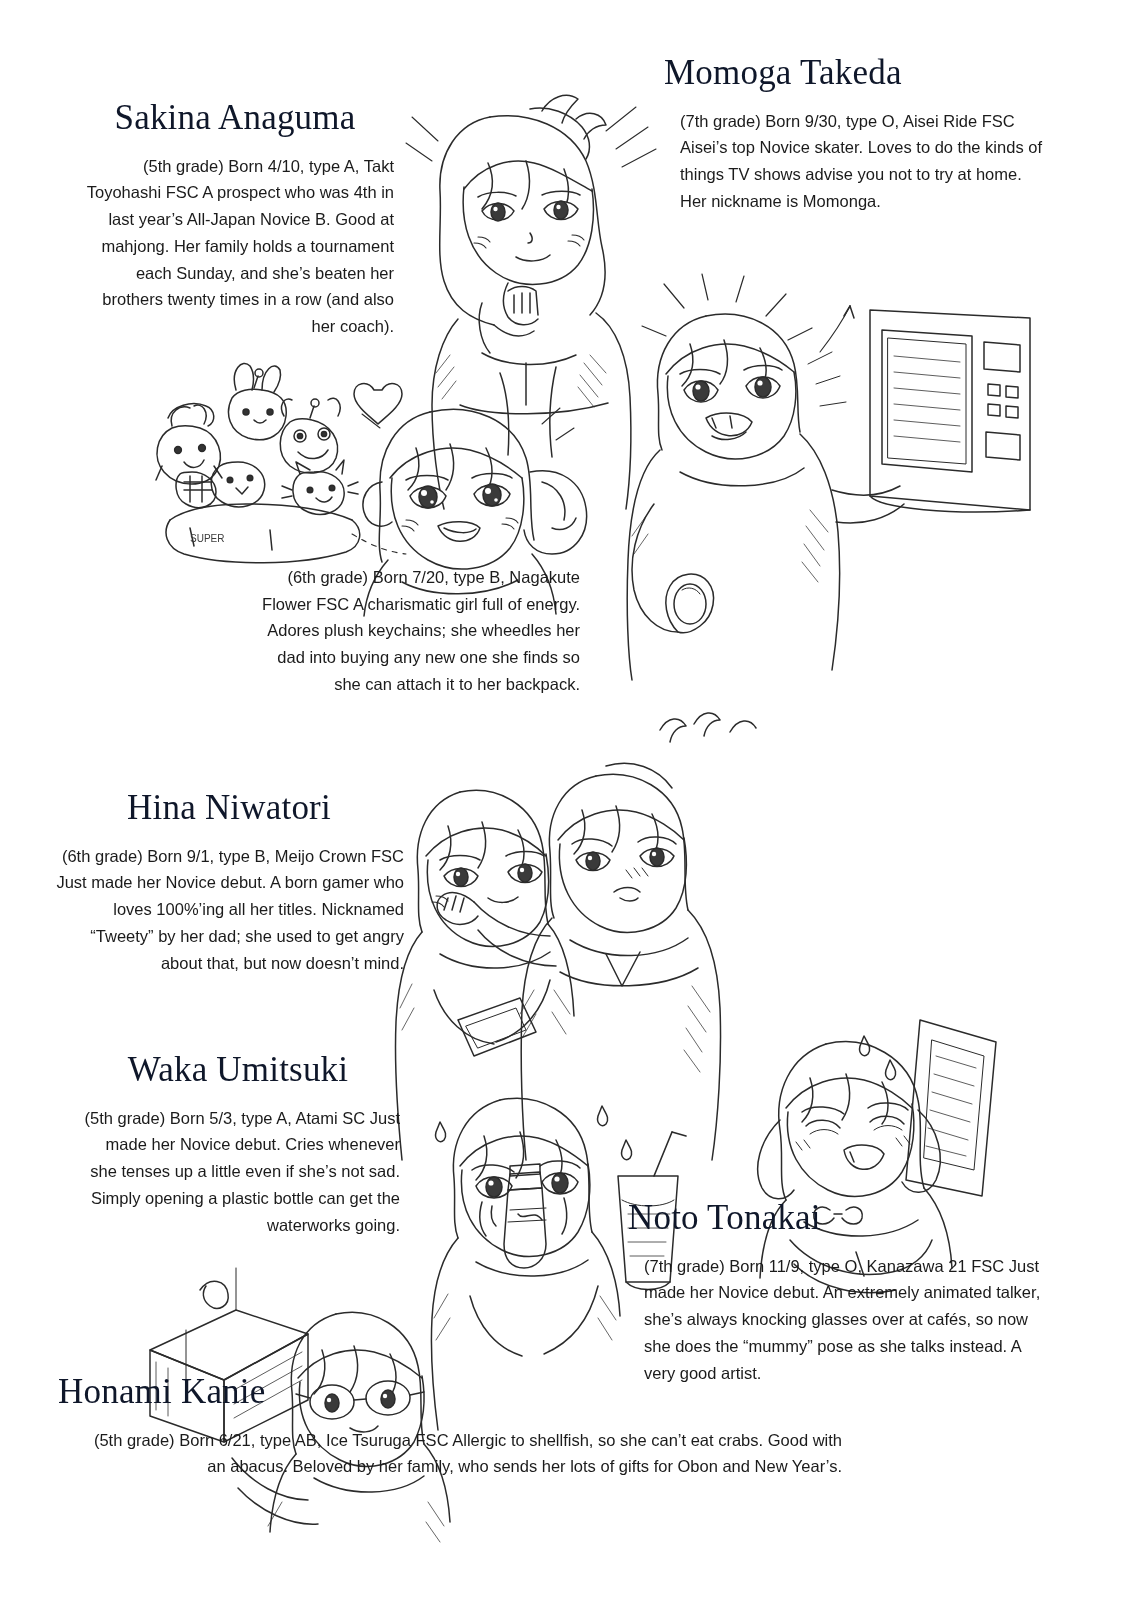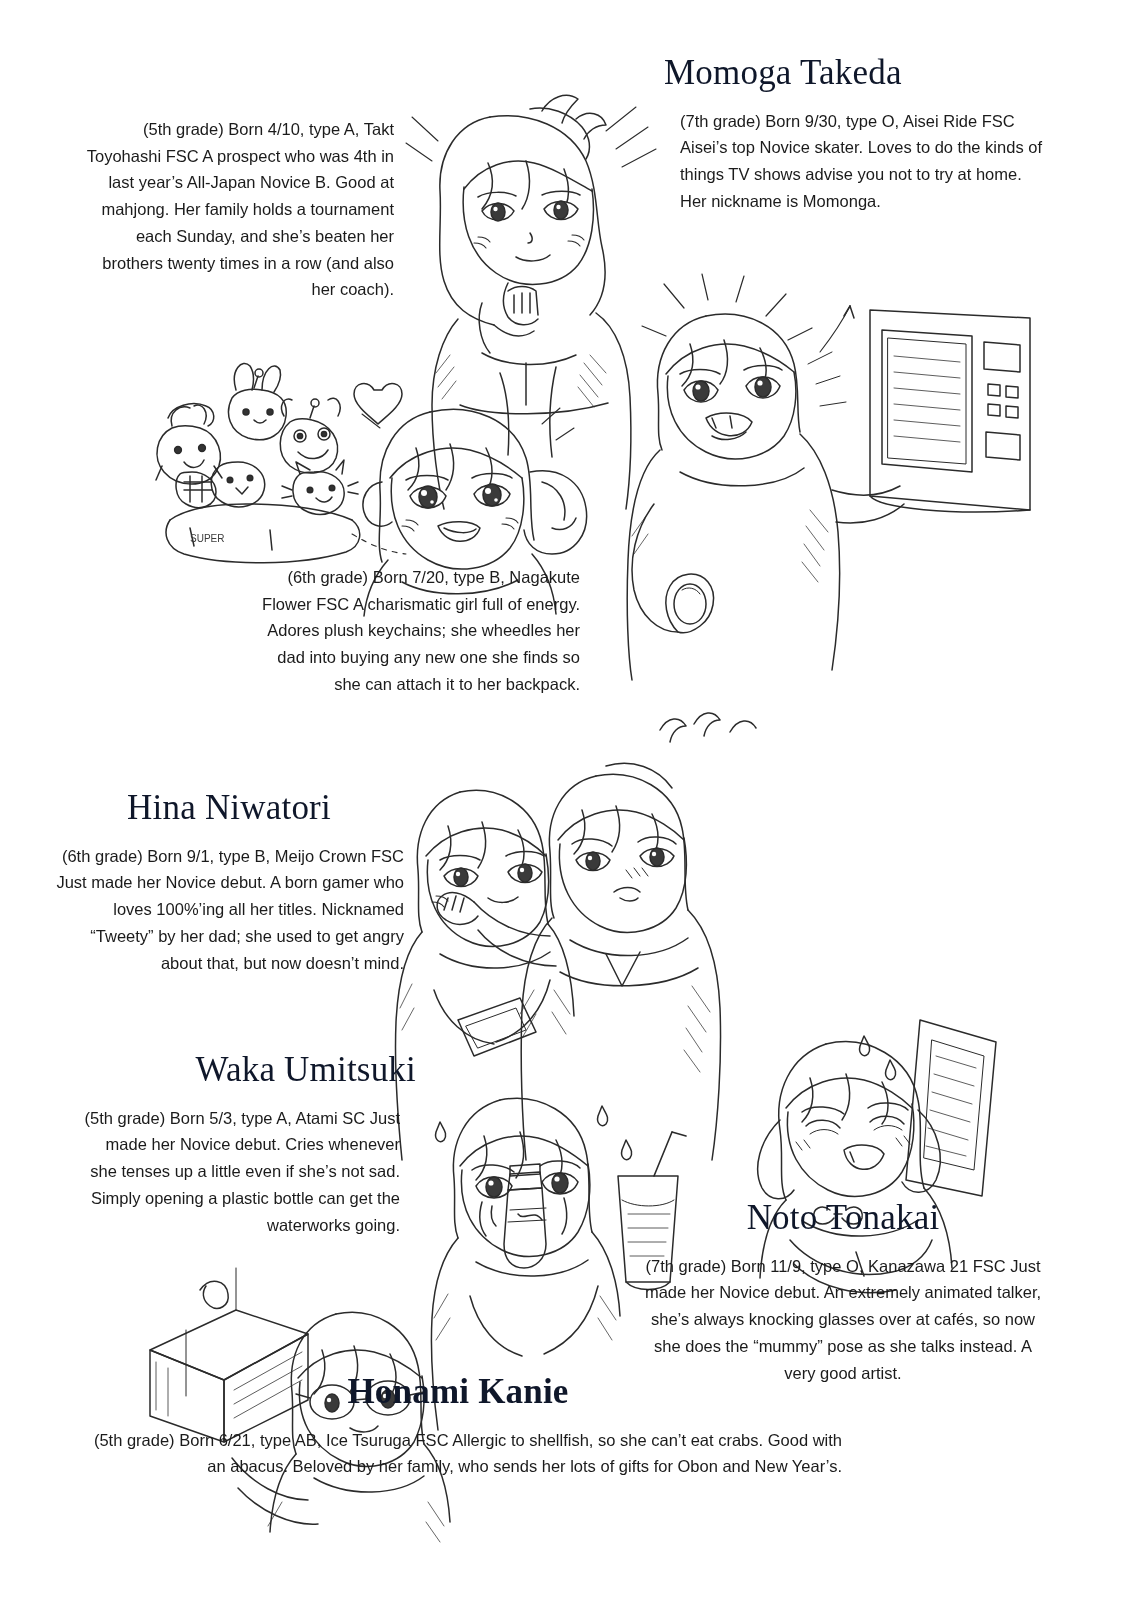--- a/index.html
+++ b/index.html
@@ -55,24 +55,24 @@
   
   #e-sakina  { left: 60px;  top: 100px;  width: 350px; }
   #e-sakina h2 { text-align: center; }
   #e-momoga  { left: 664px; top: 55px;   width: 400px; }
   #e-kurumi  { left: 236px; top: 548px;  width: 360px; }
   #e-kurumi h2 { text-align: center; }
   #e-sana    { left: 676px; top: 724px;  width: 380px; }
   #e-hina    { left: 38px;  top: 790px;  width: 382px; }
   #e-hina h2 { text-align: center; }
   #e-waka    { left: 60px;  top: 1052px; width: 356px; }
-  #e-waka h2 { }
-  #e-noto    { left: 628px; top: 1200px; width: 430px; text-align: center; }
+  #e-waka h2 { text-align: center; }
+  #e-noto    { left: 628px; top: 1200px; width: 430px; }
   #e-honami  { left: 58px;  top: 1374px; width: 800px; }
-  #e-honami h2 { text-align: center; font-weight: bold; }
+  #e-honami h2 { text-align: left; }
   #e-honami p { text-align: right; }
 </style>
 </head>
 <body>
 
 <div class="page">
 
   <div class="art">
     <svg width="1124" height="1600" viewBox="0 0 1124 1600" aria-hidden="true">
       <g fill="none" stroke="#2b2b2b" stroke-width="1.5" stroke-linecap="round" stroke-linejoin="round">
@@ -614,20 +614,21 @@
               <path d="M286 272 L300 292"></path>
             <path d="M142 252 L128 276"></path>
           </g>
         </g>
 
       </g>
     </svg>
   </div>
 
   <div class="entry ta-right" id="e-sakina">
+    <h2>Sakina Anaguma</h2>
     <p>(5th grade) Born 4/10, type A, Takt Toyohashi FSC A prospect who was 4th in last year’s All-Japan Novice B. Good at mahjong. Her family holds a tournament each Sunday, and she’s beaten her brothers twenty times in a row (and also her coach).</p>
   </div>
 
   <div class="entry ta-left" id="e-momoga">
     <h2>Momoga Takeda</h2>
     <p>(7th grade) Born 9/30, type O, Aisei Ride FSC Aisei’s top Novice skater. Loves to do the kinds of things TV shows advise you not to try at home. Her nickname is Momonga.</p>
   </div>
 
   <div class="entry ta-right" id="e-kurumi">
     <p>(6th grade) Born 7/20, type B, Nagakute Flower FSC A charismatic girl full of energy. Adores plush keychains; she wheedles her dad into buying any new one she finds so she can attach it to her backpack.</p>

